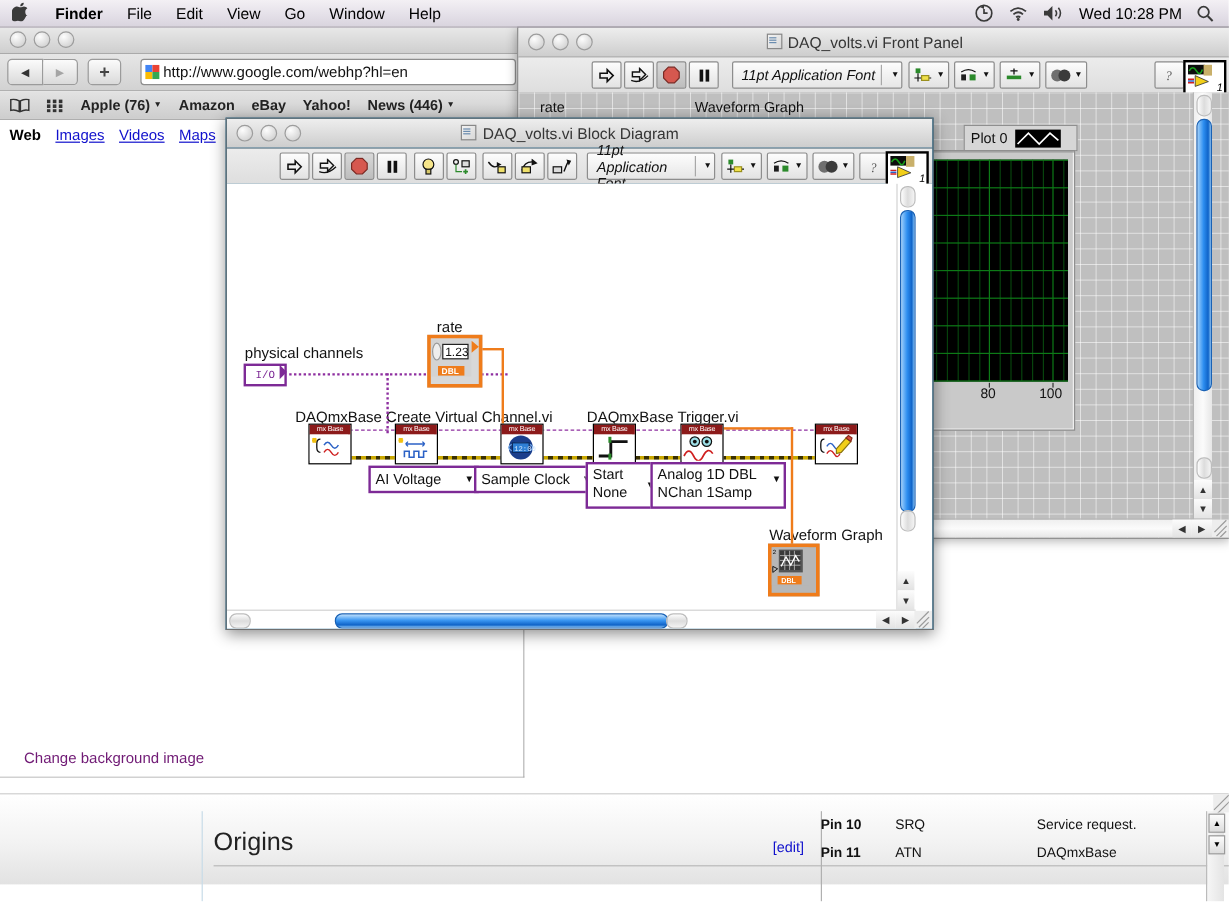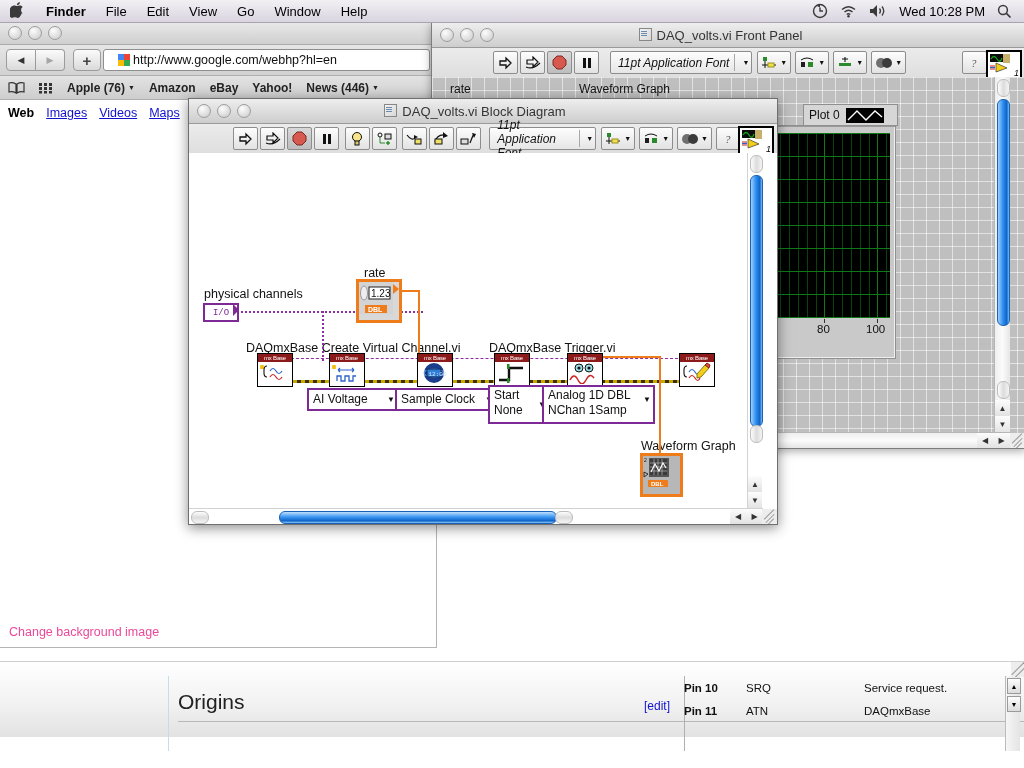--- a/index.html
+++ b/index.html
@@ -26,32 +26,32 @@
      background:radial-gradient(circle at 35% 30%,#fdfdfd,#c8c8c8);border:1px solid #9d9d9d;}
   #safari .toolbar{height:30px;background:linear-gradient(to bottom,#e6e6e6,#d2d2d2);
     border-bottom:1px solid #b0b0b0;display:flex;align-items:center;padding:0 6px;}
   .navbtn{width:28px;height:20px;background:linear-gradient(to bottom,#fbfbfb,#dadada);
     border:1px solid #9b9b9b;display:flex;align-items:center;justify-content:center;font-size:9px;color:#333;}
   .navbtn.l{border-radius:4px 0 0 4px;}
   .navbtn.r{border-radius:0 4px 4px 0;border-left:none;color:#a5a5a5;}
   .plusbtn{width:26px;height:20px;margin-left:8px;border-radius:4px;
     background:linear-gradient(to bottom,#fbfbfb,#dadada);border:1px solid #9b9b9b;
     display:flex;align-items:center;justify-content:center;font-size:15px;font-weight:bold;color:#444;}
-  .urlfield{flex:1;height:20px;margin-left:2px;background:#fff;border:1px solid #8e8e8e;
-    border-radius:3px;display:flex;align-items:center;padding-left:14px;font-size:12.5px;color:#111;}
+  .urlfield{flex:1;height:20px;margin-left:16px;background:#fff;border:1px solid #8e8e8e;
+    border-radius:3px;display:flex;align-items:center;padding-left:3px;font-size:12.5px;color:#111;}
   .gfav{width:12px;height:12px;margin-right:3px;position:relative;flex:0 0 auto;}
   #safari .bookmarks{height:23px;background:linear-gradient(to bottom,#e3e3e3,#cdcdcd);
     border-bottom:1px solid #aeaeae;display:flex;align-items:center;padding-left:8px;font-size:12px;font-weight:bold;color:#232323;}
   .bk{margin-right:14px;display:flex;align-items:center;}
   .bk .car{font-size:7px;margin-left:3px;}
   #safari .page{background:#fff;height:549px;position:relative;}
   .gnav{display:flex;align-items:center;padding:6px 8px 0 8px;font-size:12.5px;}
   .gnav .t{margin-right:12px;color:#1111cc;text-decoration:underline;}
   .gnav .t.sel{color:#000;font-weight:bold;text-decoration:none;}
-  #changebg{position:absolute;left:9px;top:525px;color:#ec4899;font-size:12.5px;}
+  #changebg{position:absolute;left:20px;top:525px;color:#701a75;font-size:12.5px;}
 
   
   #fp{position:absolute;left:431px;top:22px;width:593px;height:425px;
       background:#ededed;border:1px solid #7d7d7d;box-shadow:0 2px 9px rgba(0,0,0,.35);overflow:hidden;}
   .lvtitle{height:24px;background:linear-gradient(to bottom,#eeeeee,#cdcdcd);
      border-bottom:1px solid #9a9a9a;display:flex;align-items:center;position:relative;padding-left:8px;}
   .lvtitle .cap{position:absolute;left:0;right:16px;text-align:center;font-size:13px;color:#353535;}
   .vi-ic{display:inline-block;width:11px;height:11px;background:linear-gradient(135deg,#f2f2f2,#d8d8d8);
     border:1px solid #888;vertical-align:-1px;margin-right:5px;position:relative;}
   .vi-ic:after{content:"";position:absolute;left:1px;top:2px;width:6px;height:1px;

